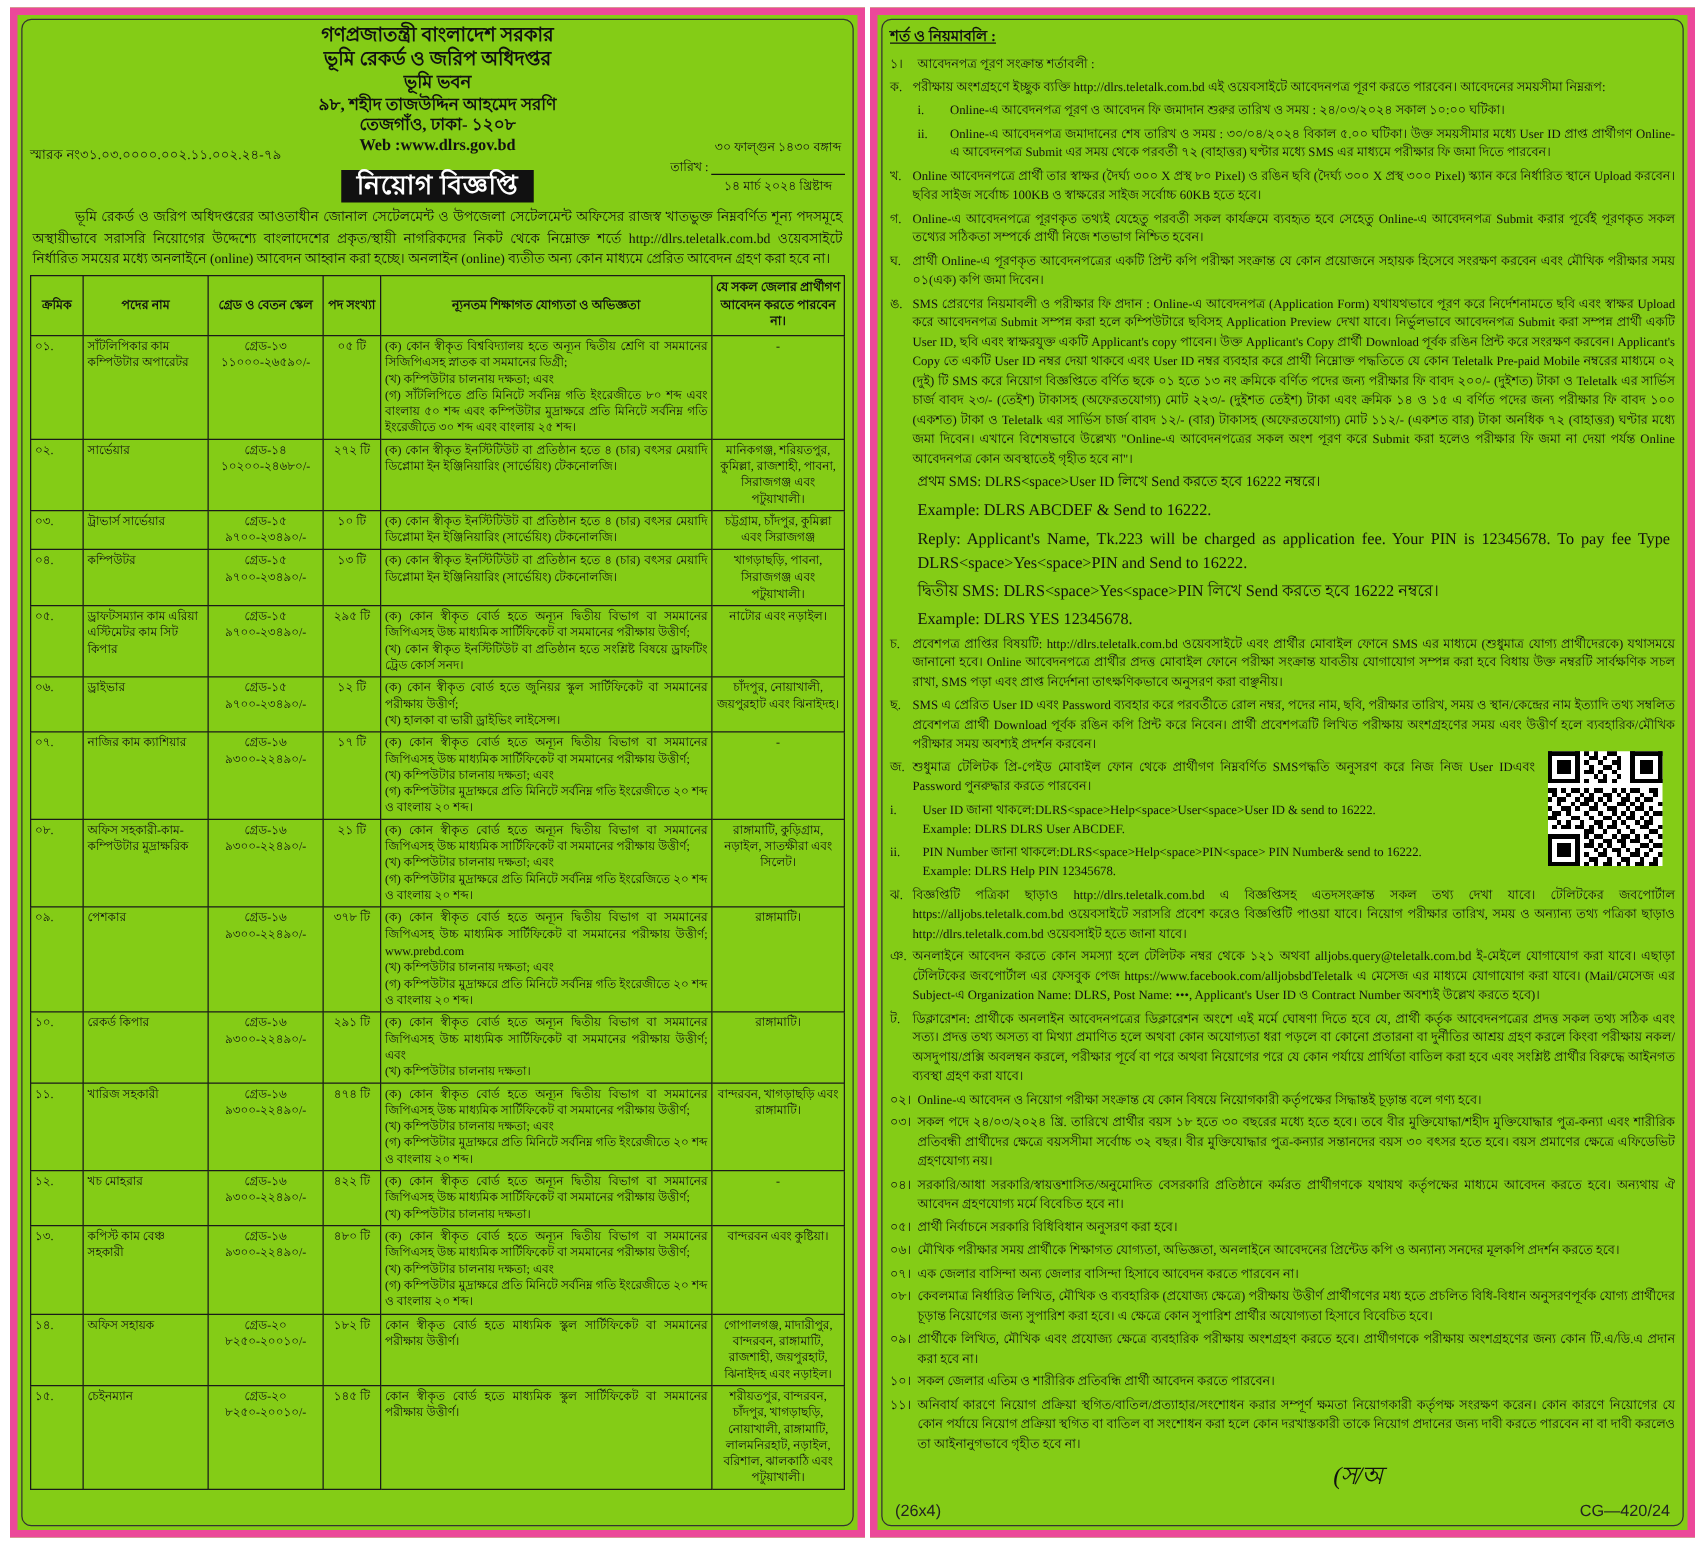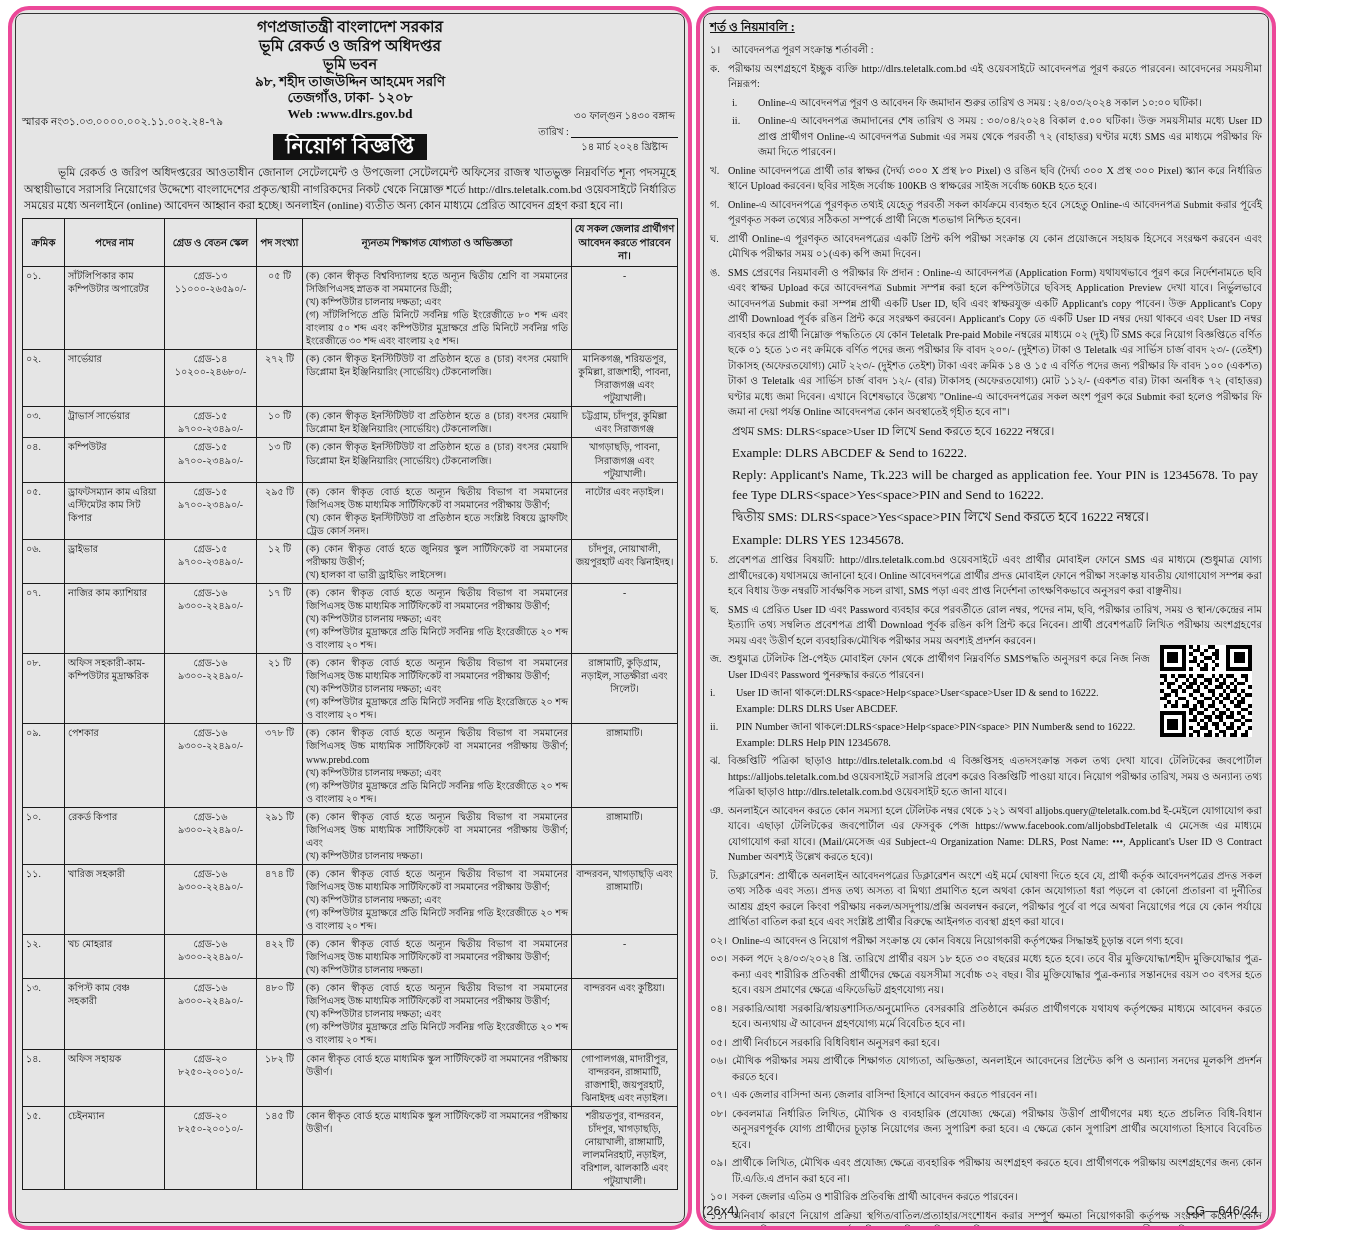--- a/index.html
+++ b/index.html
@@ -17,34 +17,34 @@
   .page {
     position: absolute;
     inset: 0;
     display: flex;
     padding: 6px 8px 8px 8px;
     gap: 0;
   }
   
   .panel {
     position: relative;
-    border: 4px solid #ec4899;
-    border-radius: 21px;
-    background: #e5e5e5;
+    border: 6px solid #ec4899;
+    border-radius: 0;
+    background: #84cc16;
   }
   .panel::after {
     content: "";
     position: absolute;
     left: 3px; top: 3px; right: 3px; bottom: 3px;
     border: 1px solid #333;
     border-radius: 8px;
     pointer-events: none;
   }
   .panel-left  { width: 684px; margin-right: 4px; }
-  .panel-right { width: 580px; }
+  .panel-right { width: 660px; }
   .panel-inner { padding: 8px 10px; height: 100%; overflow: hidden; }
 
   
   .hdr { text-align: center; line-height: 1.22; }
   .hdr .l1 { font-size: 15.5px; font-weight: bold; }
   .hdr .l2 { font-size: 15.5px; font-weight: bold; }
   .hdr .l3 { font-size: 14.5px; font-weight: bold; }
   .hdr .l4 { font-size: 13.5px; font-weight: bold; }
   .hdr .l5 { font-size: 13.5px; font-weight: bold; }
   .hdr .web { font-size: 13px; font-weight: bold; font-family: "Liberation Serif", serif; }
@@ -180,21 +180,21 @@
   .sig-scribble {
     font-family: "Liberation Serif", serif;
     font-size: 20px;
     font-style: italic;
     letter-spacing: -1px;
     line-height: 1;
   }
 
   .footer {
     position: absolute;
-    left: 2px; right: 14px; bottom: 8px;
+    left: 14px; right: 14px; bottom: 8px;
     display: flex;
     justify-content: space-between;
     font-size: 13px;
     font-family: "Liberation Sans", sans-serif;
     color: #222;
   }
 </style>
 </head>
 <body>
 
@@ -786,19 +786,19 @@
           <div class="sig-scribble">(স/অ</div>
           
           
           
           
         </div>
       </div>
 
       <div class="footer">
         <span>(26x4)</span>
-        <span>CG—646/24</span>
+        <span>CG—420/24</span>
       </div>
 
     </div>
   </div>
 
 </div>
 
 </body></html>

